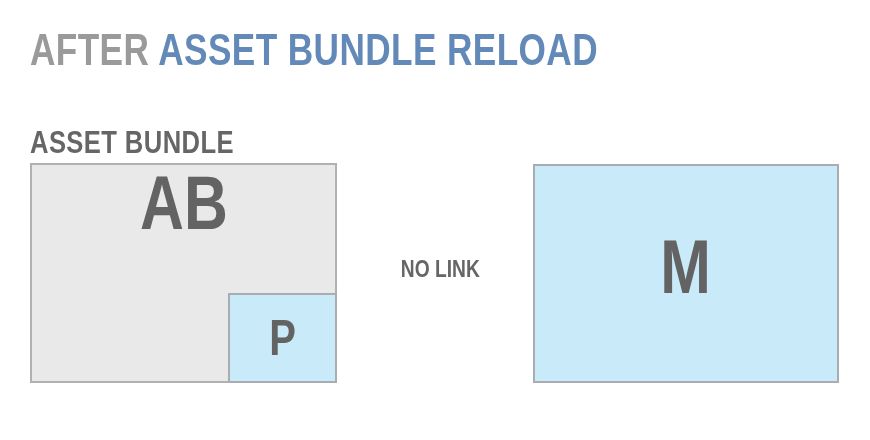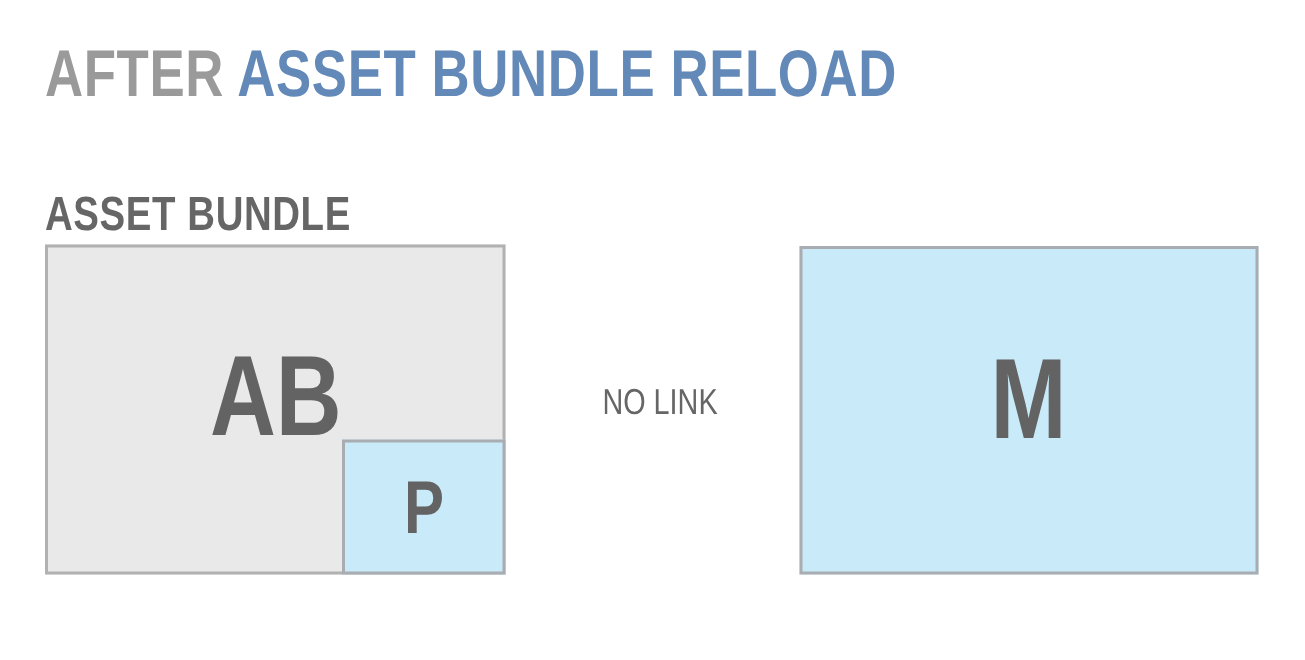--- a/index.html
+++ b/index.html
@@ -49,21 +49,21 @@
   .section-label.right { left: 533px; }
 
   
   .bundle-box {
     position: absolute;
     left: 30px; top: 163px;
     width: 307px; height: 220px;
     background: #e9e9e9;
     border: 2px solid #b1b1b1;
     display: flex;
-    align-items: center;
+    align-items: flex-start;
     justify-content: center;
     padding-bottom: 16px;
   }
   .big-letter {
     font-size: 76px;
     font-weight: 700;
     color: #636363;
     line-height: 1;
   }
   .sub-box {
@@ -94,21 +94,21 @@
     padding-bottom: 13px;
   }
 
   
   .relation-label {
     position: absolute;
     left: 355px; top: 256px;
     width: 170px;
     text-align: center;
     font-size: 24px;
-    font-weight: 400;
+    font-weight: 700;
     line-height: 1.1;
     color: #666666;
   }
 </style>
 </head>
 <body>
 
 <div class="stage">
 
   <h1 class="title"><span class="condensed"><span class="muted">AFTER</span> <span class="accent">ASSET BUNDLE RELOAD</span></span></h1>

